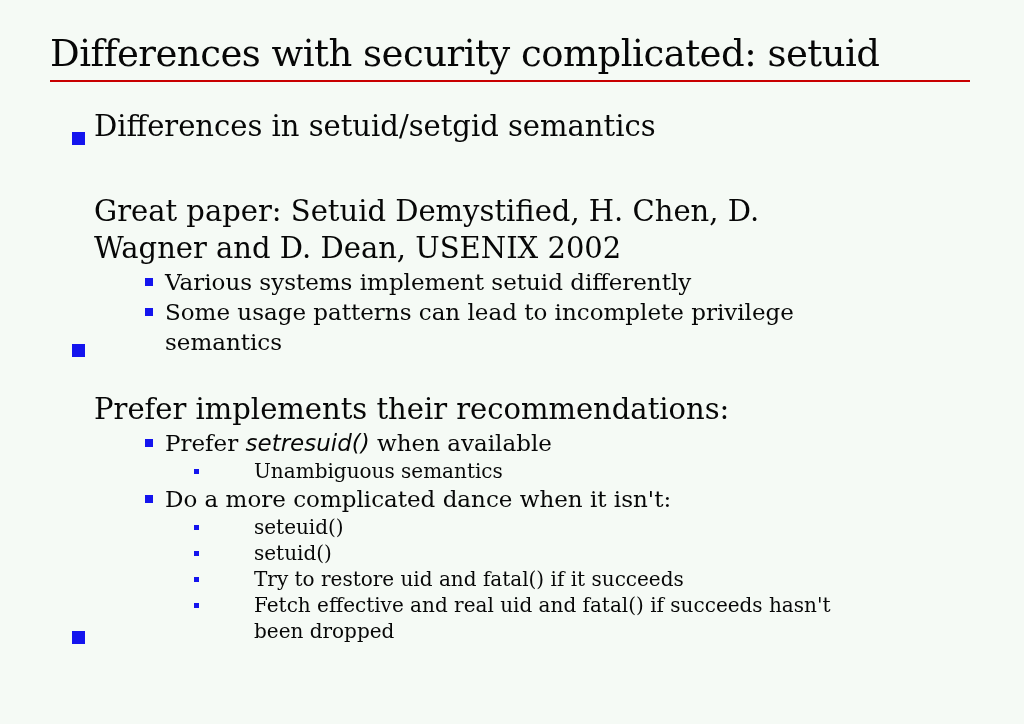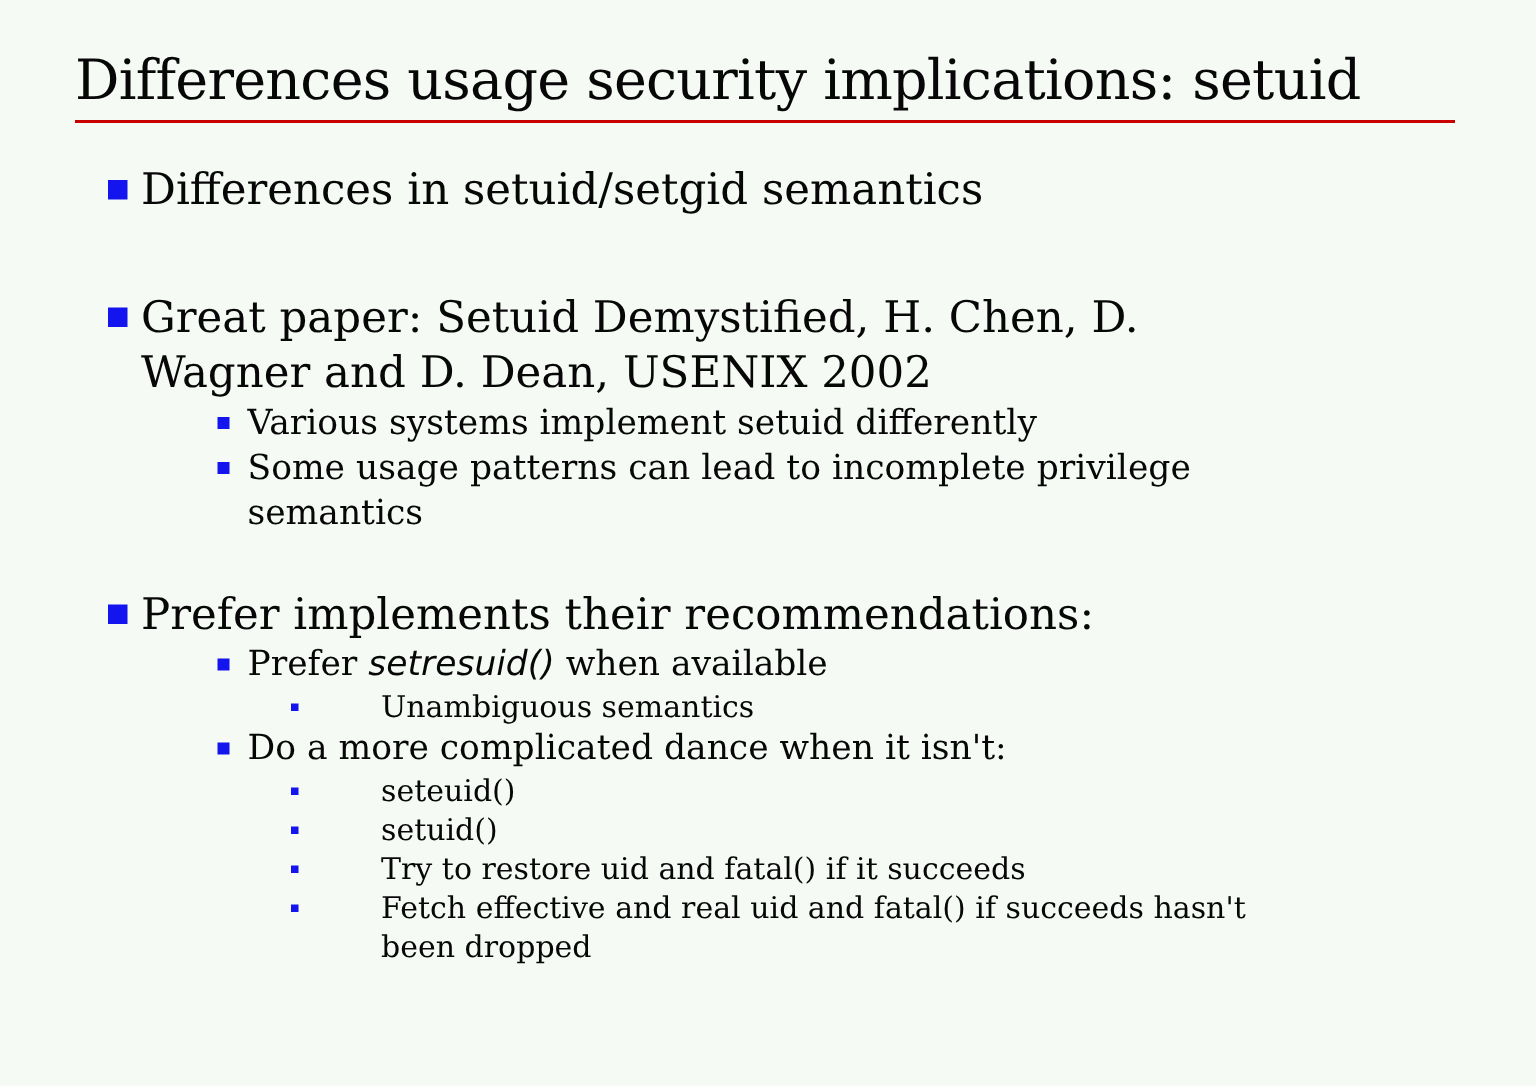--- a/index.html
+++ b/index.html
@@ -27,21 +27,21 @@
     width: 920px;
     height: 2px;
     background: #c80000;
   }
   .content {
     padding: 26px 0 0 72px;
   }
   
   .l1-item {
     display: flex;
-    align-items: flex-start;
+    align-items: flex-end;
     font-size: 29px;
     line-height: 37px;
   }
   .l1-item + .l1-item { margin-top: 48px; }
   .l1-item.tight-after { margin-top: 34px; }
   .b1 {
     flex: 0 0 auto;
     width: 13px;
     height: 13px;
     margin: 12px 9px 0 0;
@@ -83,21 +83,21 @@
   .code-italic {
     font-family: "DejaVu Sans", sans-serif;
     font-style: italic;
   }
 </style>
 </head>
 <body>
 
 <div class="slide">
 
-  <div class="slide-title">Differences usage security implications: setuid</div>
+  <div class="slide-title">Differences with security complicated: setuid</div>
 
   <div class="title-rule"></div>
 
   <div class="content">
 
     <div class="l1-item">
       <span class="b1"></span>
       <div class="txt-col">
         <div class="line">Differences in setuid/setgid semantics</div>
       </div>

